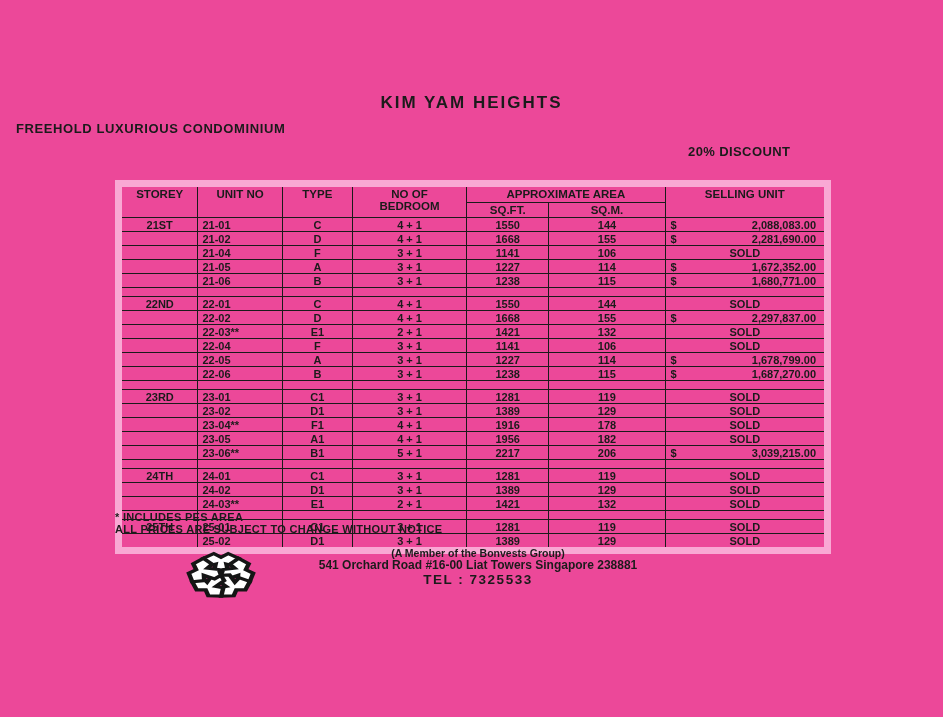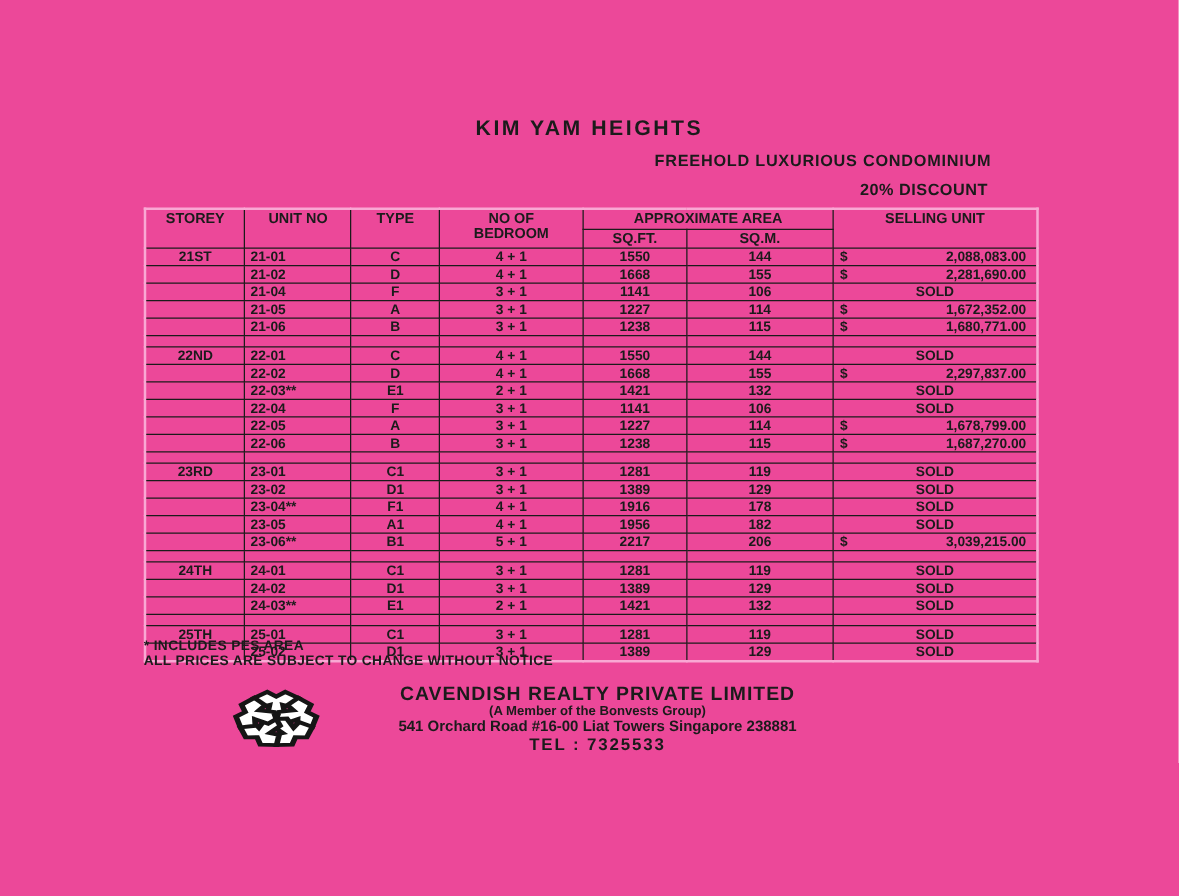--- a/index.html
+++ b/index.html
@@ -2,28 +2,28 @@
 <html><head>
 <meta charset="utf-8">
 <style>
   html,body { margin:0; padding:0; background:#ffffff; }
   .page {
     position:relative; width:943px; height:717px; background:#ec4899;
     font-family:"Liberation Sans", sans-serif; font-weight:bold; color:#1b1b1b;
     overflow:hidden;
   }
   .title   { position:absolute; top:93px;  left:0; width:943px; text-align:center; font-size:17px; letter-spacing:2px; }
-  .subtitle{ position:absolute; top:121px; left:0; width:793px; text-align:right; font-size:13px; letter-spacing:0.6px; }
+  .subtitle{ position:absolute; top:121px; left:16px; width:793px; text-align:left; font-size:13px; letter-spacing:0.6px; }
   .discount{ position:absolute; top:144px; left:688px; font-size:13px; letter-spacing:0.4px; }
   .address { position:absolute; top:156px; left:115px; font-size:13px; letter-spacing:0.4px; }
 
   table.price-table {
-    position:absolute; top:166px; left:115px; width:716px;
+    position:absolute; top:180px; left:115px; width:716px;
     border-collapse:collapse; table-layout:fixed;
-    border:2px solid #f9a8d4; font-size:11px;
+    border:7px solid #f9a8d4; font-size:11px;
   }
   .price-table th, .price-table td {
     border:1px solid #1b1b1b; padding:0 3px; height:13px; line-height:12px;
     text-align:center; overflow:hidden; white-space:nowrap; font-weight:bold;
   }
   .price-table thead th { font-size:11.5px; vertical-align:top; padding-top:1px; }
   .price-table thead tr.h1 th { height:14px; }
   .price-table thead tr.h2 th { height:13px;margin-top:32px; }
   .price-table td.unit-cell { text-align:left; padding-left:4px; }
   .price-table td.price-cell { text-align:right; padding-right:8px; }
@@ -312,19 +312,18 @@
     <g fill="#ffffff" stroke="#151515" stroke-width="5" stroke-linejoin="miter">
       <path d="M50 52 L42 47 L44 34 L36 37 L30 25 L42 17 L50 23 L58 17 L70 25 L64 37 L56 34 L58 47 Z"></path>
       <path d="M50 52 L42 47 L44 34 L36 37 L30 25 L42 17 L50 23 L58 17 L70 25 L64 37 L56 34 L58 47 Z" transform="rotate(72 50 52)"></path>
       <path d="M50 52 L42 47 L44 34 L36 37 L30 25 L42 17 L50 23 L58 17 L70 25 L64 37 L56 34 L58 47 Z" transform="rotate(144 50 52)"></path>
       <path d="M50 52 L42 47 L44 34 L36 37 L30 25 L42 17 L50 23 L58 17 L70 25 L64 37 L56 34 L58 47 Z" transform="rotate(216 50 52)"></path>
       <path d="M50 52 L42 47 L44 34 L36 37 L30 25 L42 17 L50 23 L58 17 L70 25 L64 37 L56 34 L58 47 Z" transform="rotate(288 50 52)"></path>
     </g>
   </svg>
 
   <div class="company">
-    <div class="name">CAVENDISH REALTY PRIVATE LIMITED</div>
     <div class="member">(A Member of the Bonvests Group)</div>
     <div class="addr">541 Orchard Road #16-00 Liat Towers  Singapore 238881</div>
     <div class="tel">TEL :  7325533</div>
   </div>
 
 </div>
 
 </body></html>

